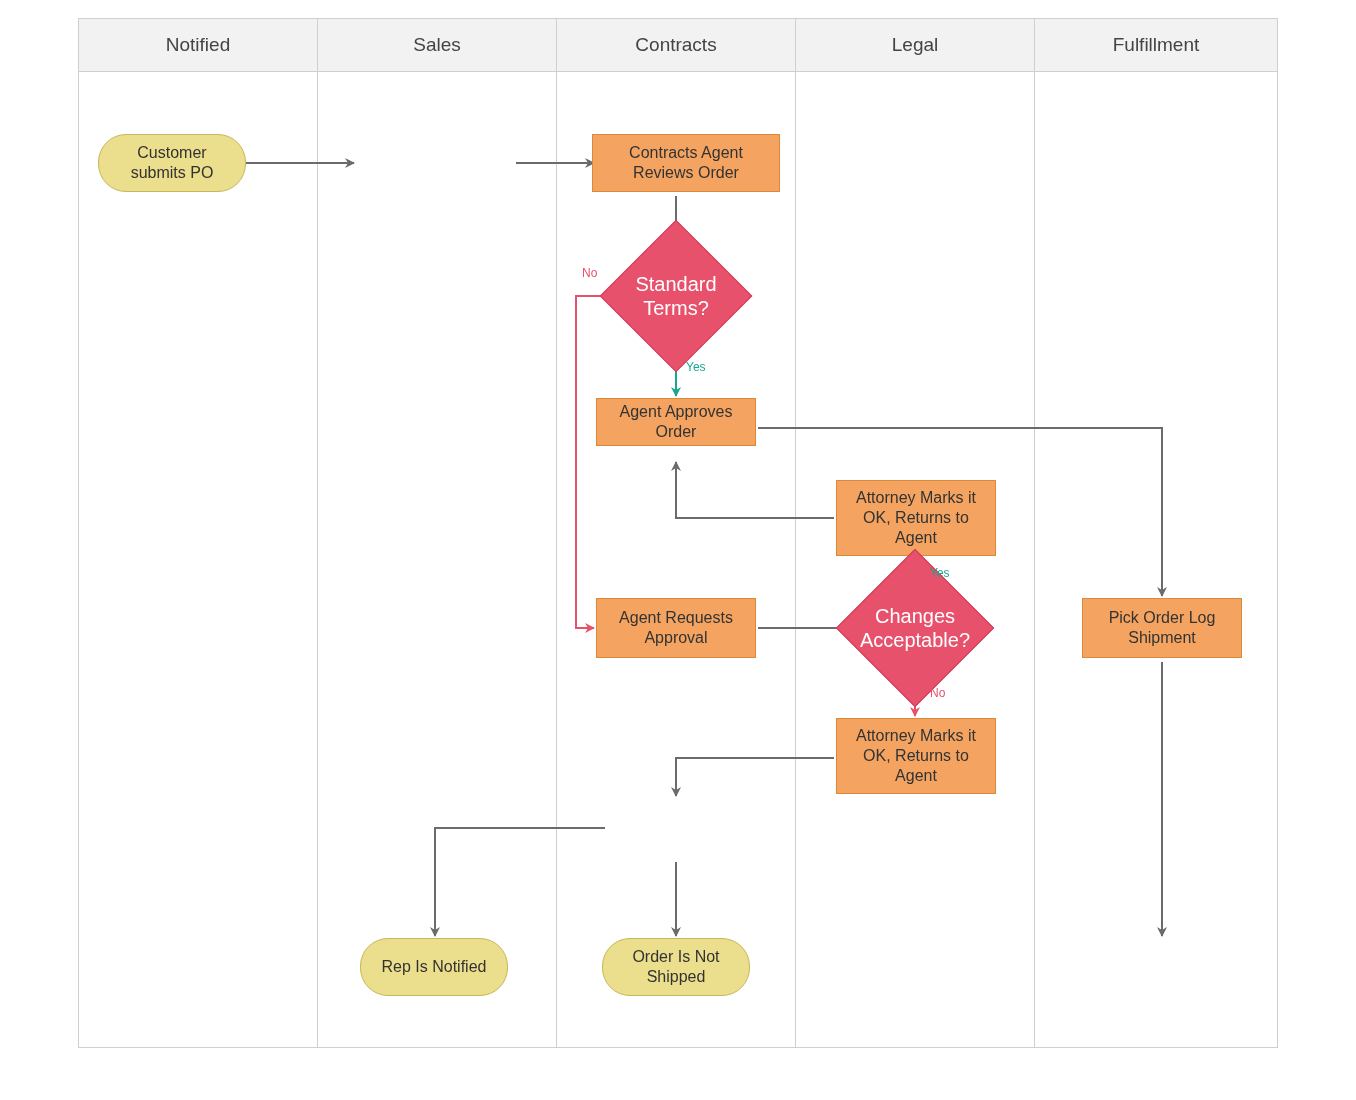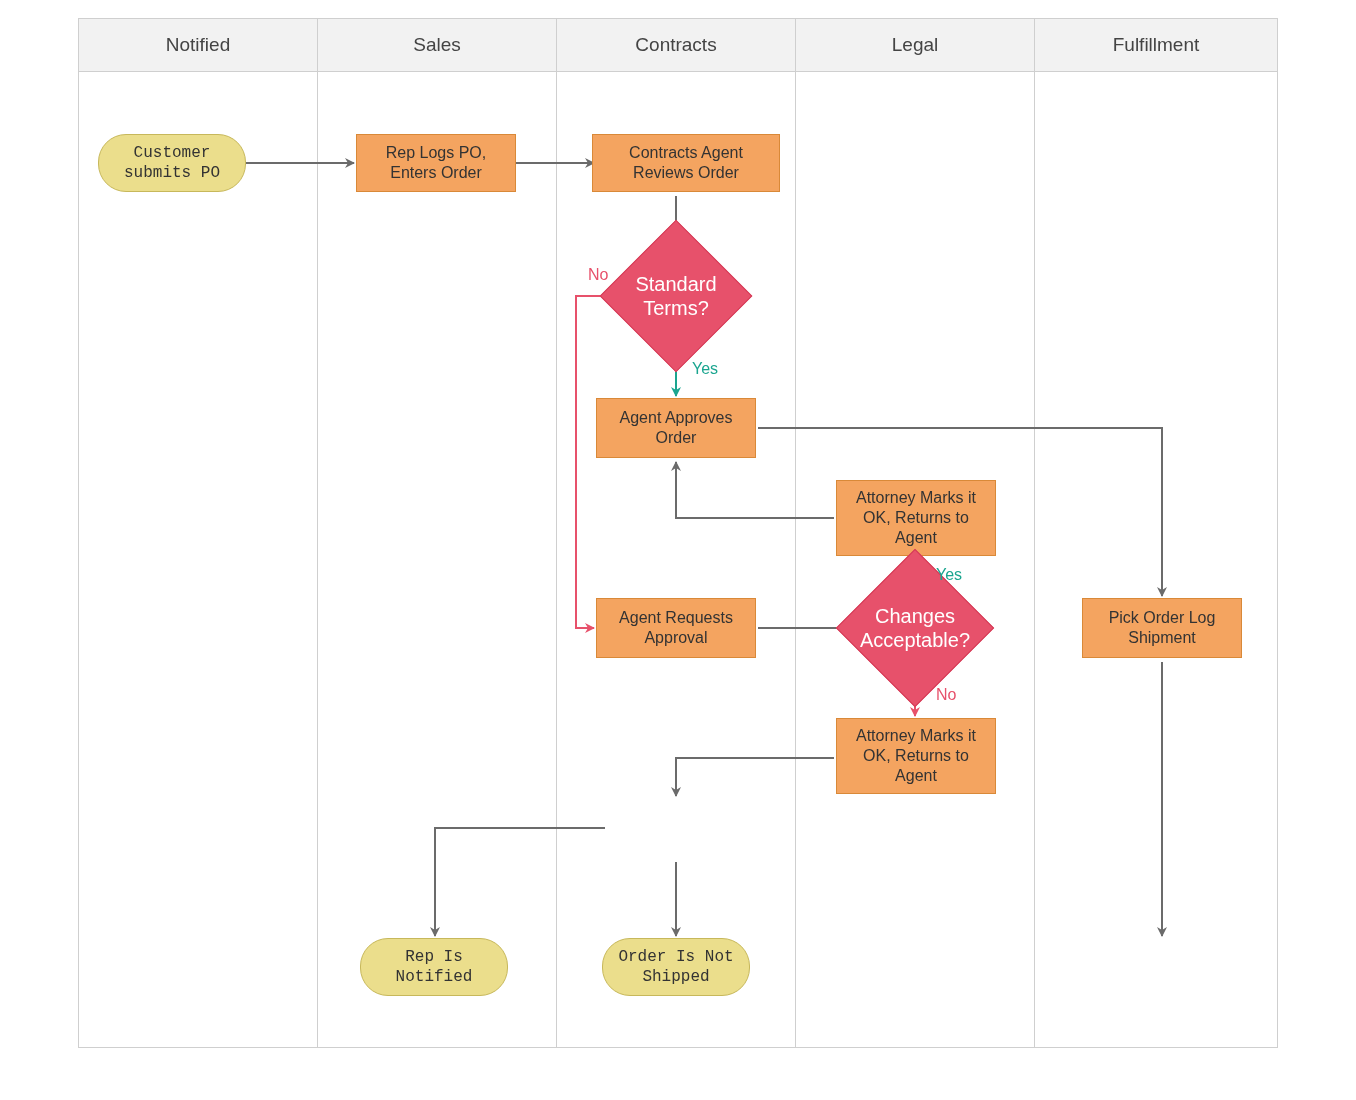--- a/index.html
+++ b/index.html
@@ -1,26 +1,26 @@
 <!DOCTYPE html>
 <html><head>
 <meta charset="utf-8">
 <style>
   html,body{margin:0;padding:0;}
   body{width:1356px;height:1100px;background:#fff;font-family:Arial,Helvetica,sans-serif;color:#333;position:relative;}
   .canvas{position:absolute;left:78px;top:18px;width:1200px;height:1030px;}
   .lane{position:absolute;top:0;height:1030px;border:1px solid #cfcfcf;box-sizing:border-box;}
   .lane-header{height:52px;line-height:52px;text-align:center;font-size:19px;font-weight:500;background:#f2f2f2;color:#444;border-bottom:1px solid #cfcfcf;}
   .node{position:absolute;box-sizing:border-box;display:flex;align-items:center;justify-content:center;text-align:center;font-size:16px;line-height:1.25;padding:6px 10px;color:#333;}
-  .terminator{background:#ebde8c;border:1px solid #c7b85b;border-radius:28px;font-family:Liberation Mono, monospace;}
+  .terminator{background:#ebde8c;border:1px solid #c7b85b;border-radius:28px;}
   .process{background:#f4a460;border:1px solid #d98938;}
   .decision{position:absolute;}
   .decision .diamond{position:absolute;inset:0;transform:rotate(45deg);background:#e7516b;border:1px solid #d63a56;}
   .decision .dlabel{position:absolute;inset:0;display:flex;align-items:center;justify-content:center;text-align:center;color:#fff;font-size:20px;line-height:1.2;padding:20px;}
-  .edge-label{position:absolute;font-size:16px;color:#555;margin-left:6px;}
+  .edge-label{position:absolute;font-size:12px;color:#555;}
   .edge-label.no{color:#e7516b;}
   .edge-label.yes{color:#1aa58f;}
   svg.arrows{position:absolute;left:0;top:0;width:1200px;height:1030px;pointer-events:none;}
 </style>
 </head>
 <body>
 
 <div class="canvas">
 
   <div class="lane" style="left:0;width:240px">
@@ -75,29 +75,28 @@
     <path d="M 756 740 L 598 740 L 598 778" stroke="#6b6b6b" stroke-width="2" fill="none" marker-end="url(#ah)"></path>
 
     <path d="M 527 810 L 357 810 L 357 918" stroke="#6b6b6b" stroke-width="2" fill="none" marker-end="url(#ah)"></path>
 
     <path d="M 598 844 L 598 918" stroke="#6b6b6b" stroke-width="2" fill="none" marker-end="url(#ah)"></path>
 
     <path d="M 1084 644 L 1084 918" stroke="#6b6b6b" stroke-width="2" fill="none" marker-end="url(#ah)"></path>
   </svg>
 
   <div class="node terminator" style="left:20px;top:116px;width:148px;height:58px">Customer submits PO</div>
-  <div class="node process" style="left:278px;top:116px;width:160px;height:58px">Rep Logs PO, Enters Order</div>
   <div class="node process" style="left:514px;top:116px;width:188px;height:58px">Contracts Agent Reviews Order</div>
 
   <div class="decision" style="left:544px;top:224px;width:108px;height:108px">
     <div class="diamond"></div>
     <div class="dlabel">Standard Terms?</div>
   </div>
 
-  <div class="node process" style="left:518px;top:380px;width:160px;height:60px">Agent Approves Order</div>
+  <div class="node process" style="left:518px;top:380px;width:160px;height:48px">Agent Approves Order</div>
   <div class="node process" style="left:758px;top:462px;width:160px;height:76px">Attorney Marks it OK, Returns to Agent</div>
   <div class="node process" style="left:518px;top:580px;width:160px;height:60px">Agent Requests Approval</div>
 
   <div class="decision" style="left:781px;top:554px;width:112px;height:112px">
     <div class="diamond"></div>
     <div class="dlabel">Changes Acceptable?</div>
   </div>
 
   <div class="node process" style="left:758px;top:700px;width:160px;height:76px">Attorney Marks it OK, Returns to Agent</div>
   <div class="node process" style="left:1004px;top:580px;width:160px;height:60px">Pick Order Log Shipment</div>

